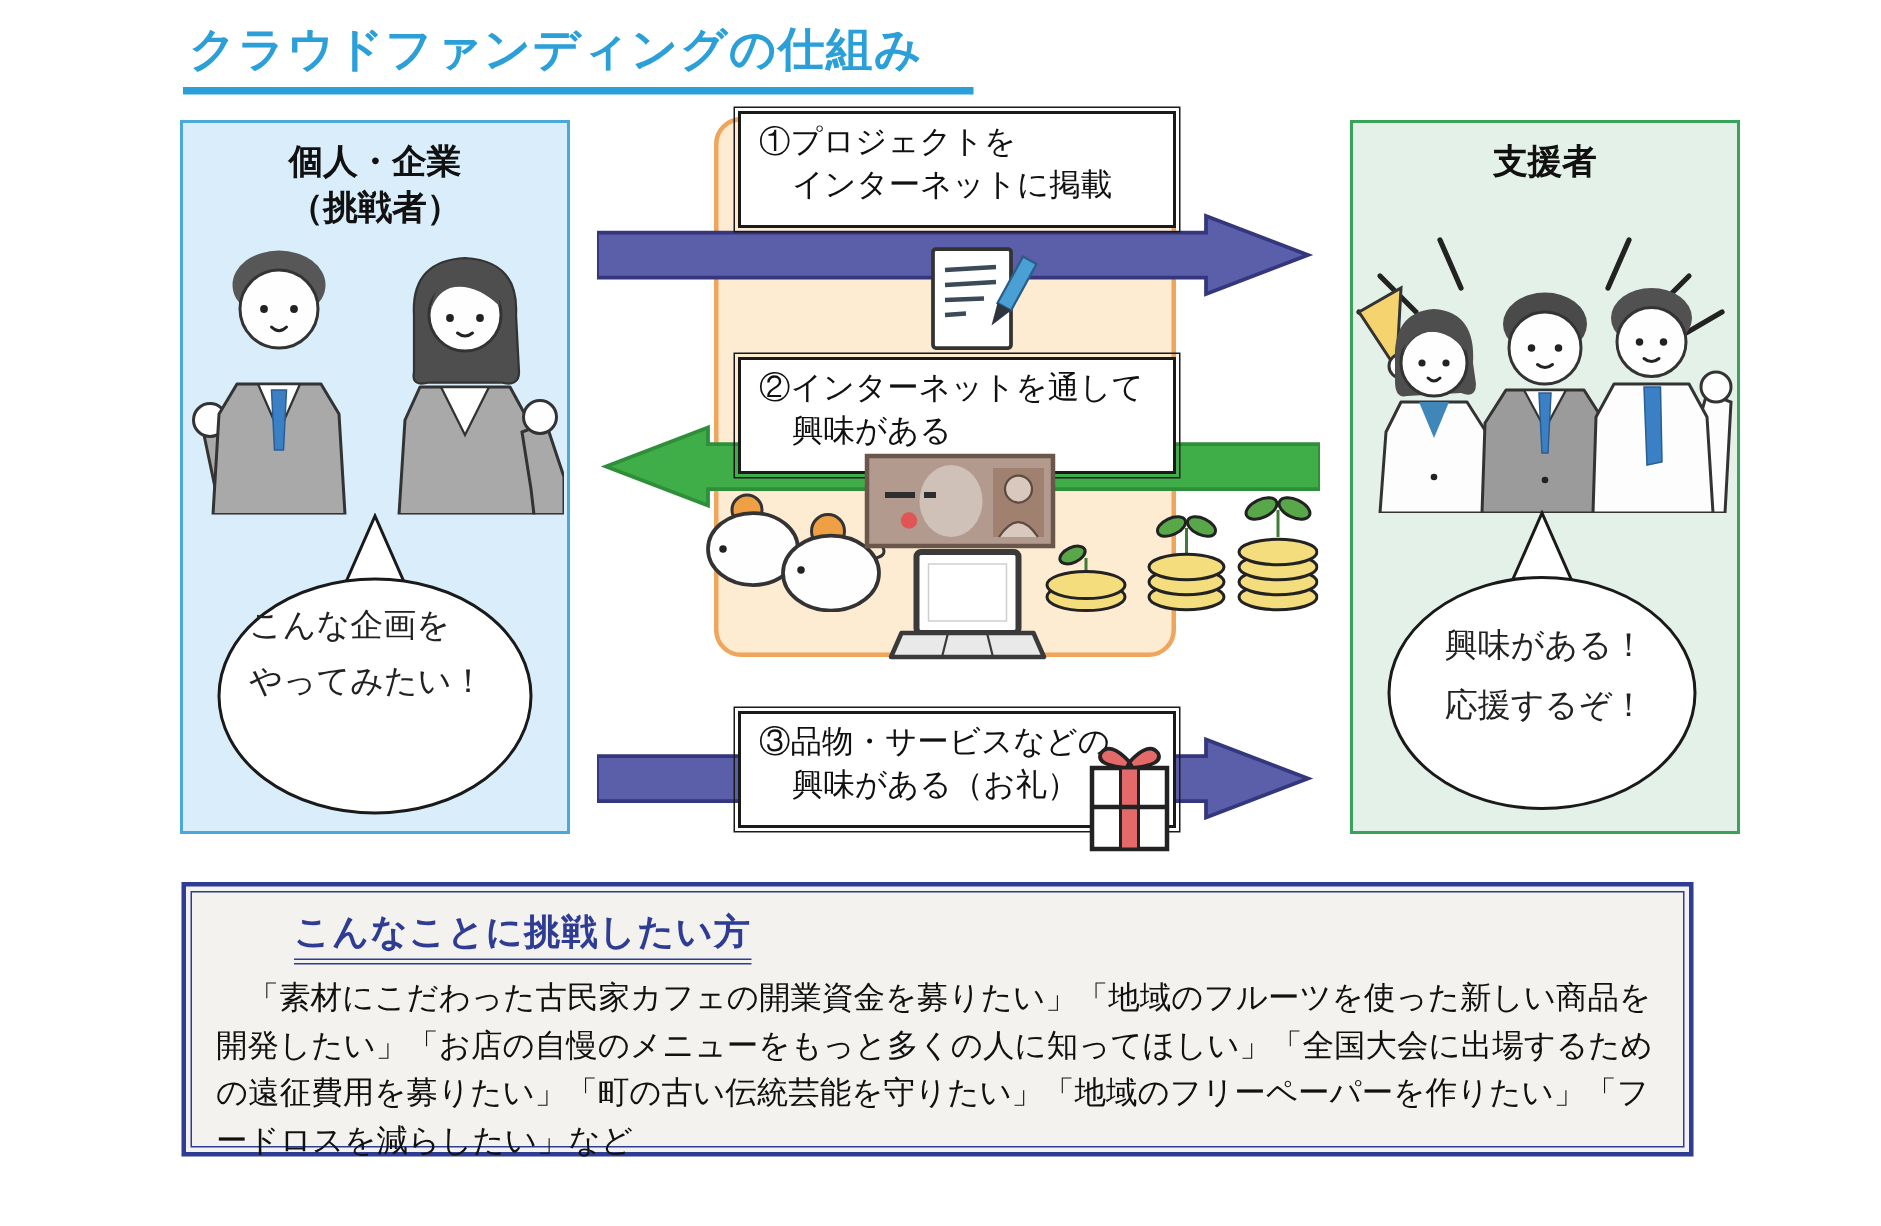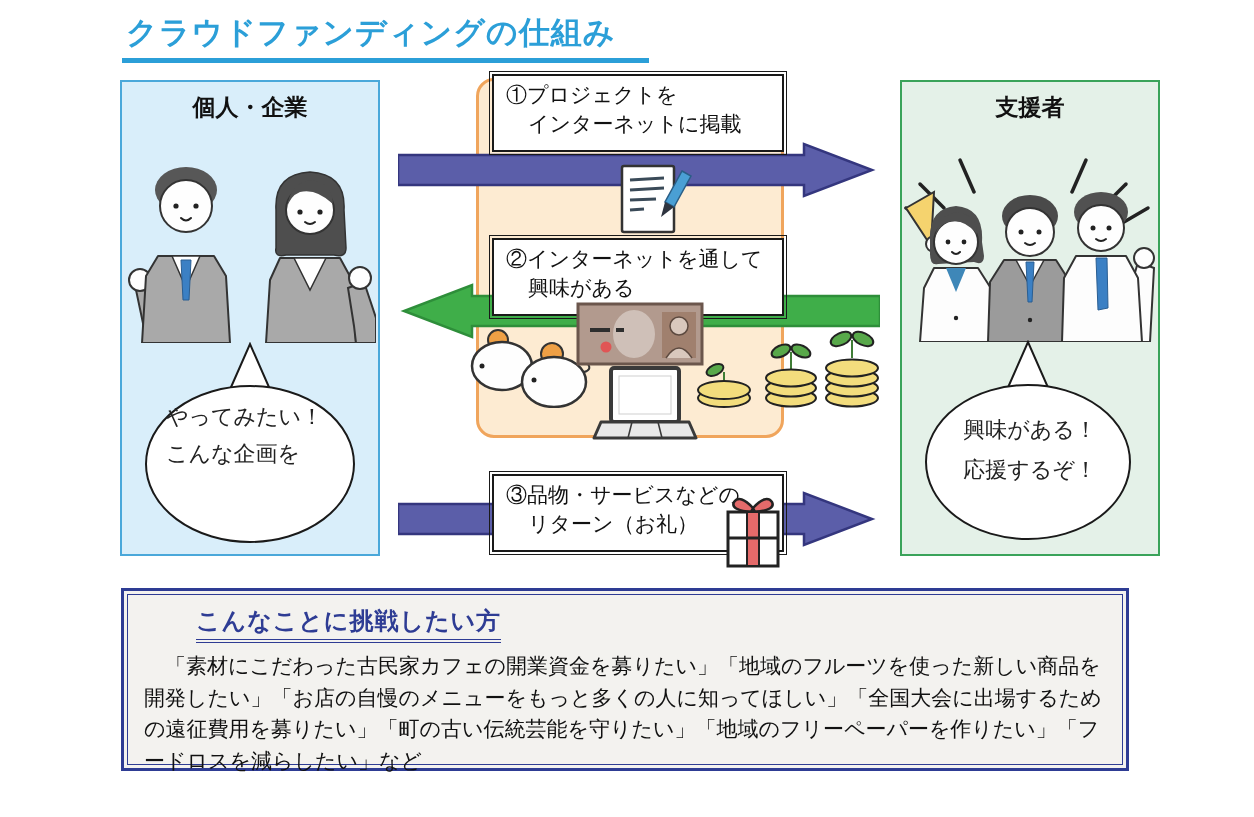--- a/index.html
+++ b/index.html
@@ -58,20 +58,21 @@
 <div class="canvas">
 
   <div class="abs page-title">クラウドファンディングの仕組み</div>
   <div class="abs title-underline"></div>
 
   <div class="abs mid-panel"></div>
 
   <div class="abs panel panel-left">
     <div class="panel-header">
       <div>個人・企業</div>
+      <div>（挑戦者）</div>
     </div>
   </div>
 
   <div class="abs panel panel-right">
     <div class="panel-header">支援者</div>
   </div>
 
   <svg class="abs" style="left:124px; top:158px;" width="252" height="185" viewBox="0 0 252 185">
 
     <polygon points="20,170 12,132 28,126 46,164" fill="#a9a9a9" stroke="#333" stroke-width="2"></polygon>
@@ -155,21 +156,21 @@
   <div class="abs step-label step1">
     <div class="line1">①プロジェクトを</div>
     <div class="line2">インターネットに掲載</div>
   </div>
   <div class="abs step-label step2">
     <div class="line1">②インターネットを通して</div>
     <div class="line2">興味がある</div>
   </div>
   <div class="abs step-label step3">
     <div class="line1">③品物・サービスなどの</div>
-    <div class="line2">リターン（お礼）</div>
+    <div class="line2">興味がある（お礼）</div>
   </div>
 
   <svg class="abs" style="left:612px; top:163px;" width="80" height="74" viewBox="0 0 80 74">
     <rect x="10" y="3" width="52" height="66" rx="2" fill="#fff" stroke="#333" stroke-width="2.5"></rect>
     <line x1="18" y1="17" x2="52" y2="15" stroke="#3a4a58" stroke-width="3"></line>
     <line x1="18" y1="27" x2="52" y2="25" stroke="#3a4a58" stroke-width="3"></line>
     <line x1="18" y1="37" x2="44" y2="36" stroke="#3a4a58" stroke-width="3"></line>
     <line x1="18" y1="47" x2="32" y2="46" stroke="#3a4a58" stroke-width="3"></line>
     <polygon points="70,8 79,13 62,44 53,39" fill="#4a9fd4" stroke="#2a5e86" stroke-width="1.5"></polygon>
     <polygon points="53,39 62,44 49,54" fill="#2e3440"></polygon>
@@ -234,22 +235,22 @@
     <rect x="10" y="20" width="50" height="54" fill="#fff" stroke="#222" stroke-width="3"></rect>
     <rect x="29" y="20" width="12" height="54" fill="#e46a6a" stroke="#222" stroke-width="2"></rect>
     <line x1="10" y1="46" x2="60" y2="46" stroke="#222" stroke-width="3"></line>
   </svg>
 
   <svg class="abs" style="left:142px; top:342px;" width="218" height="202" viewBox="0 0 218 202">
     <polygon points="86,52 108,2 130,52" fill="#fff" stroke="#1a1a1a" stroke-width="2"></polygon>
     <ellipse cx="108" cy="122" rx="104" ry="78" fill="#fff" stroke="#1a1a1a" stroke-width="2"></ellipse>
   </svg>
   <div class="abs bubble-text bubble-left-text">
+    <span>こんな企画を</span>
     <span>やってみたい！</span>
-    <span>こんな企画を</span>
   </div>
 
   <svg class="abs" style="left:924px; top:340px;" width="212" height="202" viewBox="0 0 212 202">
     <polygon points="82,52 104,2 126,52" fill="#fff" stroke="#1a1a1a" stroke-width="2"></polygon>
     <ellipse cx="104" cy="122" rx="102" ry="77" fill="#fff" stroke="#1a1a1a" stroke-width="2"></ellipse>
   </svg>
   <div class="abs bubble-text bubble-right-text">
     <span>興味がある！</span>
     <span>応援するぞ！</span>
   </div>

